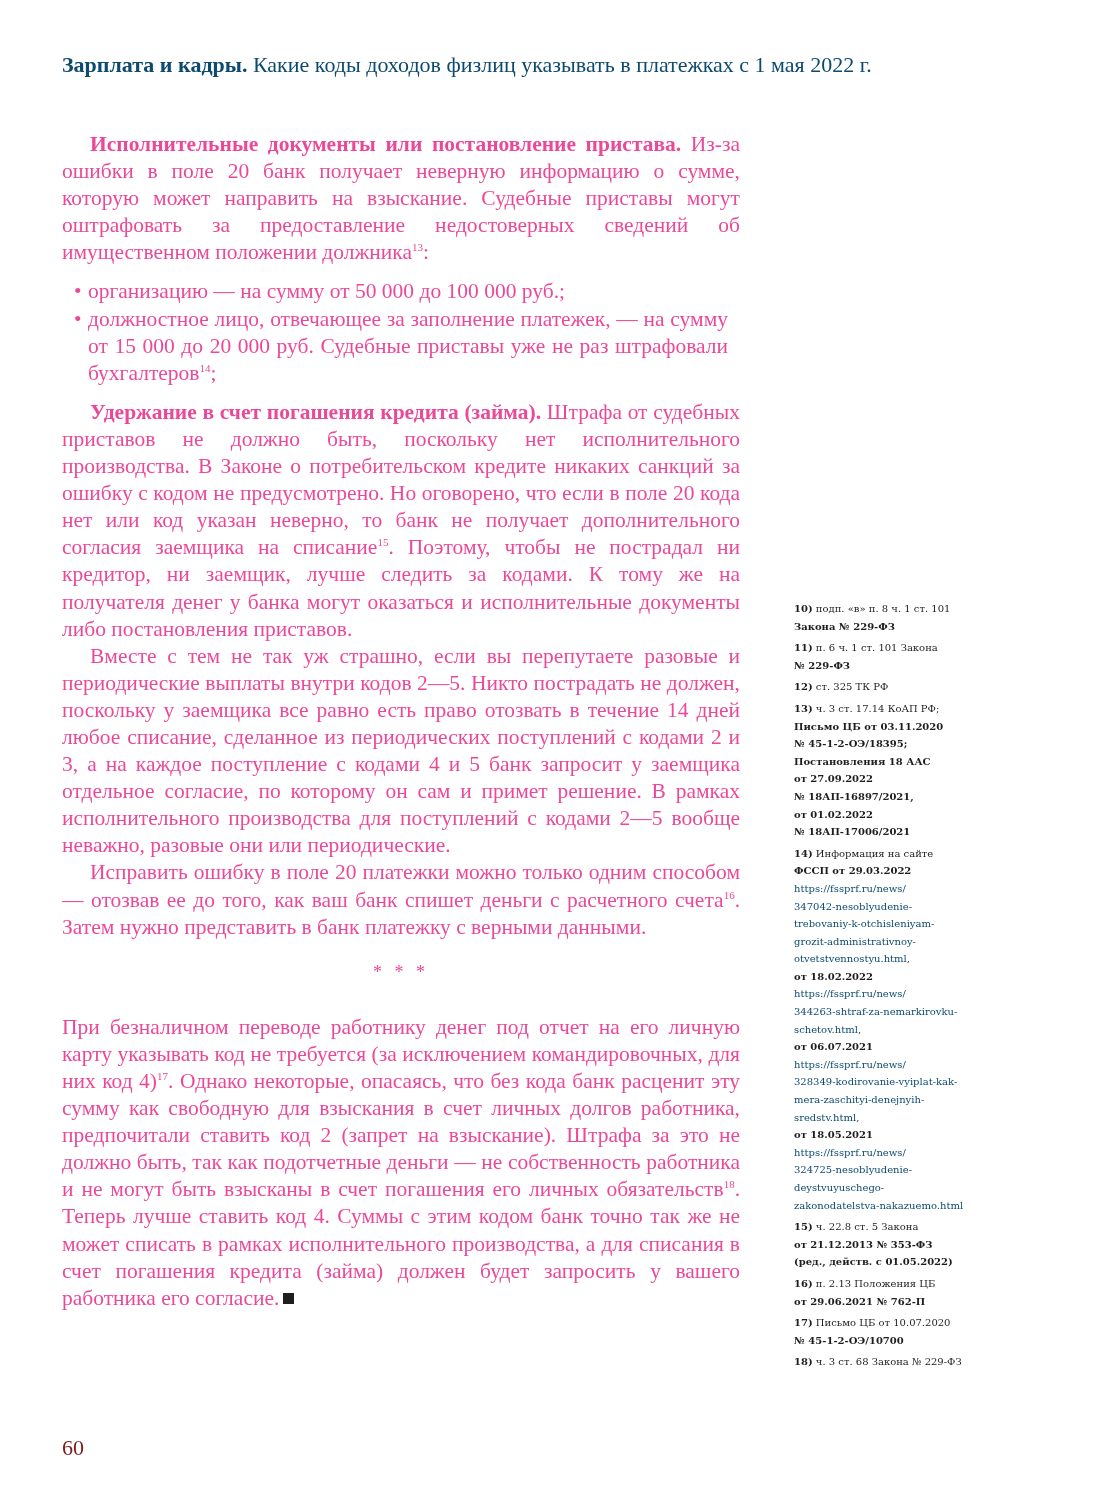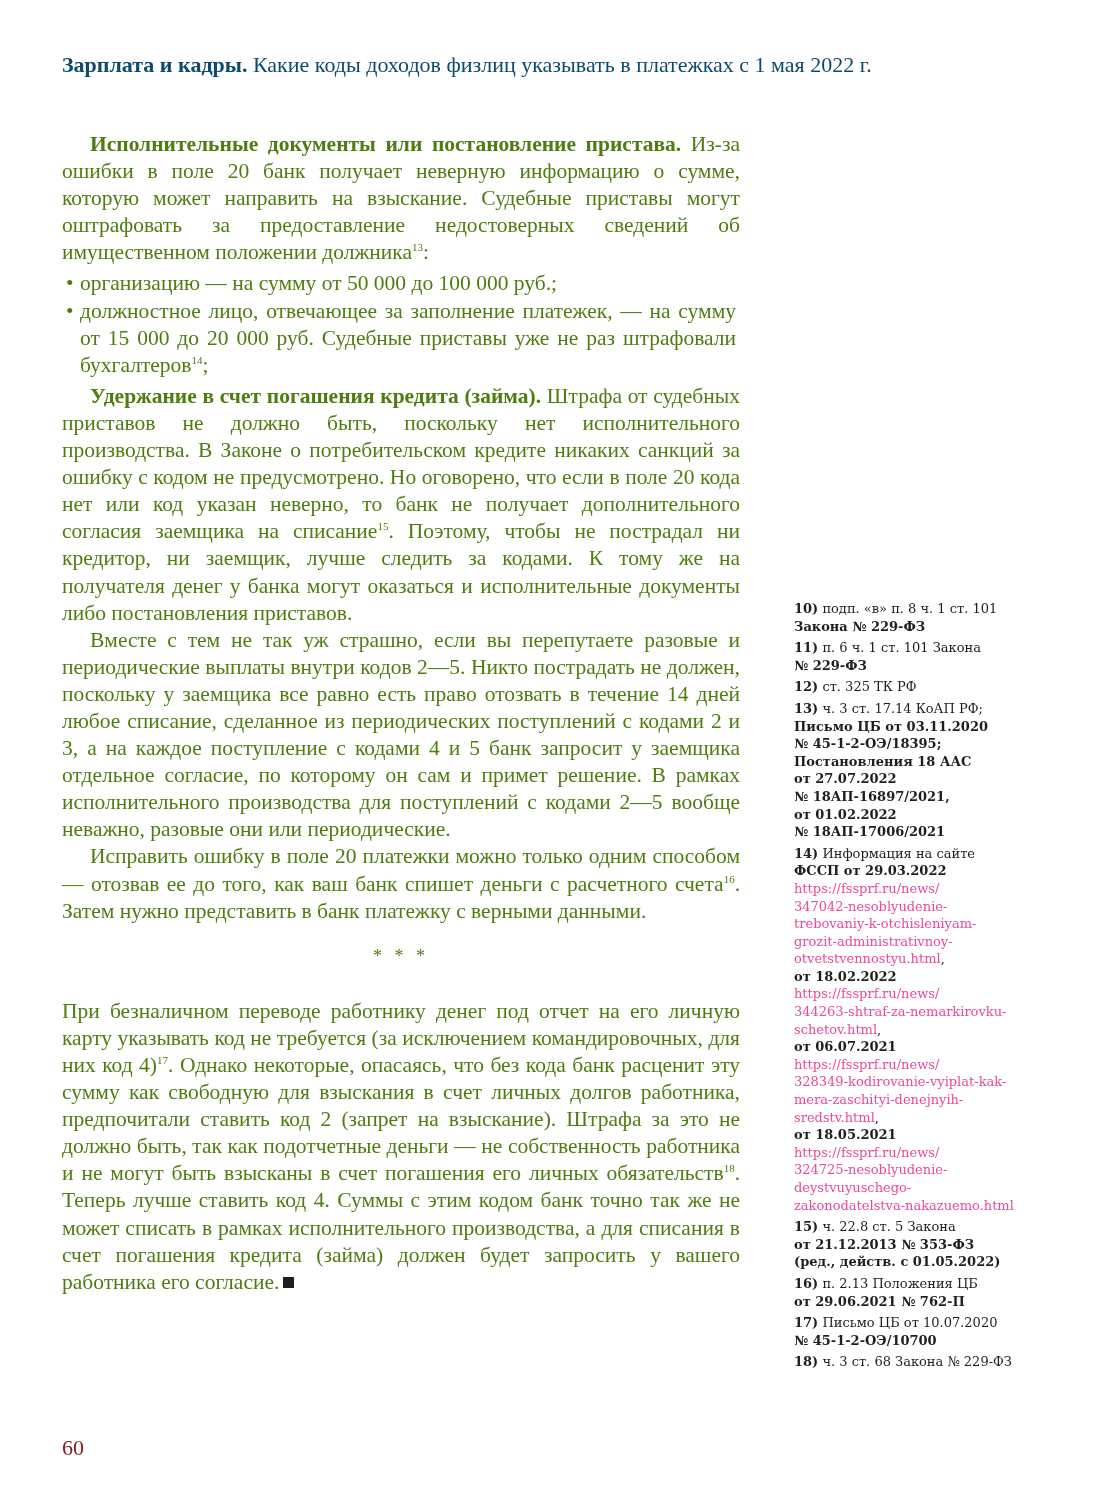--- a/index.html
+++ b/index.html
@@ -5,37 +5,37 @@
   html, body { margin: 0; padding: 0; background: #ffffff; }
   body { width: 1104px; height: 1500px; position: relative; overflow: hidden; color: #1e1e1e; }
   .running-head {
     position: absolute; left: 62px; top: 52px; width: 980px;
     font-family: Liberation Serif, serif; font-size: 22px; color: #0c4a6e; white-space: nowrap;
   }
   .running-head b { font-weight: bold; }
   .main {
     position: absolute; left: 62px; top: 131px; width: 678px;
     font-family: "Liberation Serif", serif; font-size: 21.5px; line-height: 27.1px;
-    text-align: justify; color: #4d7c0f;
+    text-align: justify; color: #ec4899;
   }
   .main p { margin: 0; text-indent: 28px; }
   .main p.noindent { text-indent: 0; margin-top: 28px; }
-  .main ul { list-style: none; margin: 4px; padding: 0; }
+  .main ul { list-style: none; margin: 12px; padding: 0; }
   .main li { position: relative; padding-left: 14px; }
   .main li::before { content: "•"; position: absolute; left: 0; top: 0; }
   sup { font-size: 11px; line-height: 0; vertical-align: 8px; }
   .stars { text-align: center; margin: 18px 0 2px 0; font-size: 18px; letter-spacing: 4px; }
   .endmark { display: inline-block; width: 11px; height: 11px; background: #1e1e1e; margin-left: 4px; vertical-align: 1px; }
   .notes {
     position: absolute; left: 794px; top: 600px; width: 240px;
-    font-family: "DejaVu Serif", serif; font-size: 13px; line-height: 17.6px; color: #1e1e1e;
+    font-family: "DejaVu Serif", serif; font-size: 10px; line-height: 17.6px; color: #1e1e1e;
   }
   .note { margin-bottom: 4px; }
   .note .num { font-weight: bold; }
-  .note .link { color: #ec4899; display: block; }
+  .note .link { color: #0c4a6e; display: block; }
   .note .line { display: block; font-weight: bold; }
   .page-num {
     position: absolute; left: 62px; top: 1435px;
     font-family: "Liberation Serif", serif; font-size: 22px; color: #7f1d1d;
   }
 </style>
 </head>
 <body>
 
 <div class="running-head">
@@ -53,21 +53,21 @@
   <p>Вместе с тем не так уж страшно, если вы перепутаете разовые и периодические выплаты внутри кодов 2—5. Никто пострадать не должен, поскольку у заемщика все равно есть право отозвать в течение 14 дней любое списание, сделанное из периодических поступлений с кодами 2 и 3, а на каждое поступление с кодами 4 и 5 банк запросит у заемщика отдельное согласие, по которому он сам и примет решение. В рамках исполнительного производства для поступлений с кодами 2—5 вообще неважно, разовые они или периодические.</p>
   <p><span>Исправить ошибку в поле 20 платежки можно только одним способом — отозвав ее до того, как ваш банк спишет деньги с расчетного счета</span><sup>16</sup><span>. Затем нужно представить в банк платежку с верными данными.</span></p>
   <div class="stars">* * *</div>
   <p class="noindent"><span>При безналичном переводе работнику денег под отчет на его личную карту указывать код не требуется (за исключением командировочных, для них код 4)</span><sup>17</sup><span>. Однако некоторые, опасаясь, что без кода банк расценит эту сумму как свободную для взыскания в счет личных долгов работника, предпочитали ставить код 2 (запрет на взыскание). Штрафа за это не должно быть, так как подотчетные деньги — не собственность работника и не могут быть взысканы в счет погашения его личных обязательств</span><sup>18</sup><span>. Теперь лучше ставить код 4. Суммы с этим кодом банк точно так же не может списать в рамках исполнительного производства, а для списания в счет погашения кредита (займа) должен будет запросить у вашего работника его согласие.</span><span class="endmark"></span></p>
 </div>
 
 <div class="notes">
   <div class="note"><span class="num">10)</span><span> подп. «в» п. 8 ч. 1 ст. 101</span><span class="line">Закона № 229-ФЗ</span></div>
   <div class="note"><span class="num">11)</span><span> п. 6 ч. 1 ст. 101 Закона</span><span class="line">№ 229-ФЗ</span></div>
   <div class="note"><span class="num">12)</span><span> ст. 325 ТК РФ</span></div>
-  <div class="note"><span class="num">13)</span><span> ч. 3 ст. 17.14 КоАП РФ;</span><span class="line">Письмо ЦБ от 03.11.2020</span><span class="line">№ 45-1-2-ОЭ/18395;</span><span class="line">Постановления 18 ААС</span><span class="line">от 27.07.2022</span><span class="line">№ 18АП-16897/2021,</span><span class="line">от 01.02.2022</span><span class="line">№ 18АП-17006/2021</span></div>
+  <div class="note"><span class="num">13)</span><span> ч. 3 ст. 17.14 КоАП РФ;</span><span class="line">Письмо ЦБ от 03.11.2020</span><span class="line">№ 45-1-2-ОЭ/18395;</span><span class="line">Постановления 18 ААС</span><span class="line">от 27.09.2022</span><span class="line">№ 18АП-16897/2021,</span><span class="line">от 01.02.2022</span><span class="line">№ 18АП-17006/2021</span></div>
   <div class="note">
     <span class="num">14)</span><span> Информация на сайте</span><span class="line">ФССП от 29.03.2022</span>
     <span><span class="link">https://fssprf.ru/news/</span><span class="link">347042-nesoblyudenie-</span><span class="link">trebovaniy-k-otchisleniyam-</span><span class="link">grozit-administrativnoy-</span><span class="link" style="display:inline">otvetstvennostyu.html</span></span><span>,</span><span class="line">от 18.02.2022</span>
     <span><span class="link">https://fssprf.ru/news/</span><span class="link">344263-shtraf-za-nemarkirovku-</span><span class="link" style="display:inline">schetov.html</span></span><span>,</span><span class="line">от 06.07.2021</span>
     <span><span class="link">https://fssprf.ru/news/</span><span class="link">328349-kodirovanie-vyiplat-kak-</span><span class="link">mera-zaschityi-denejnyih-</span><span class="link" style="display:inline">sredstv.html</span></span><span>,</span><span class="line">от 18.05.2021</span>
     <span><span class="link">https://fssprf.ru/news/</span><span class="link">324725-nesoblyudenie-</span><span class="link">deystvuyuschego-</span><span class="link">zakonodatelstva-nakazuemo.html</span></span>
   </div>
   <div class="note"><span class="num">15)</span><span> ч. 22.8 ст. 5 Закона</span><span class="line">от 21.12.2013 № 353-ФЗ</span><span class="line">(ред., действ. с 01.05.2022)</span></div>
   <div class="note"><span class="num">16)</span><span> п. 2.13 Положения ЦБ</span><span class="line">от 29.06.2021 № 762-П</span></div>
   <div class="note"><span class="num">17)</span><span> Письмо ЦБ от 10.07.2020</span><span class="line">№ 45-1-2-ОЭ/10700</span></div>

